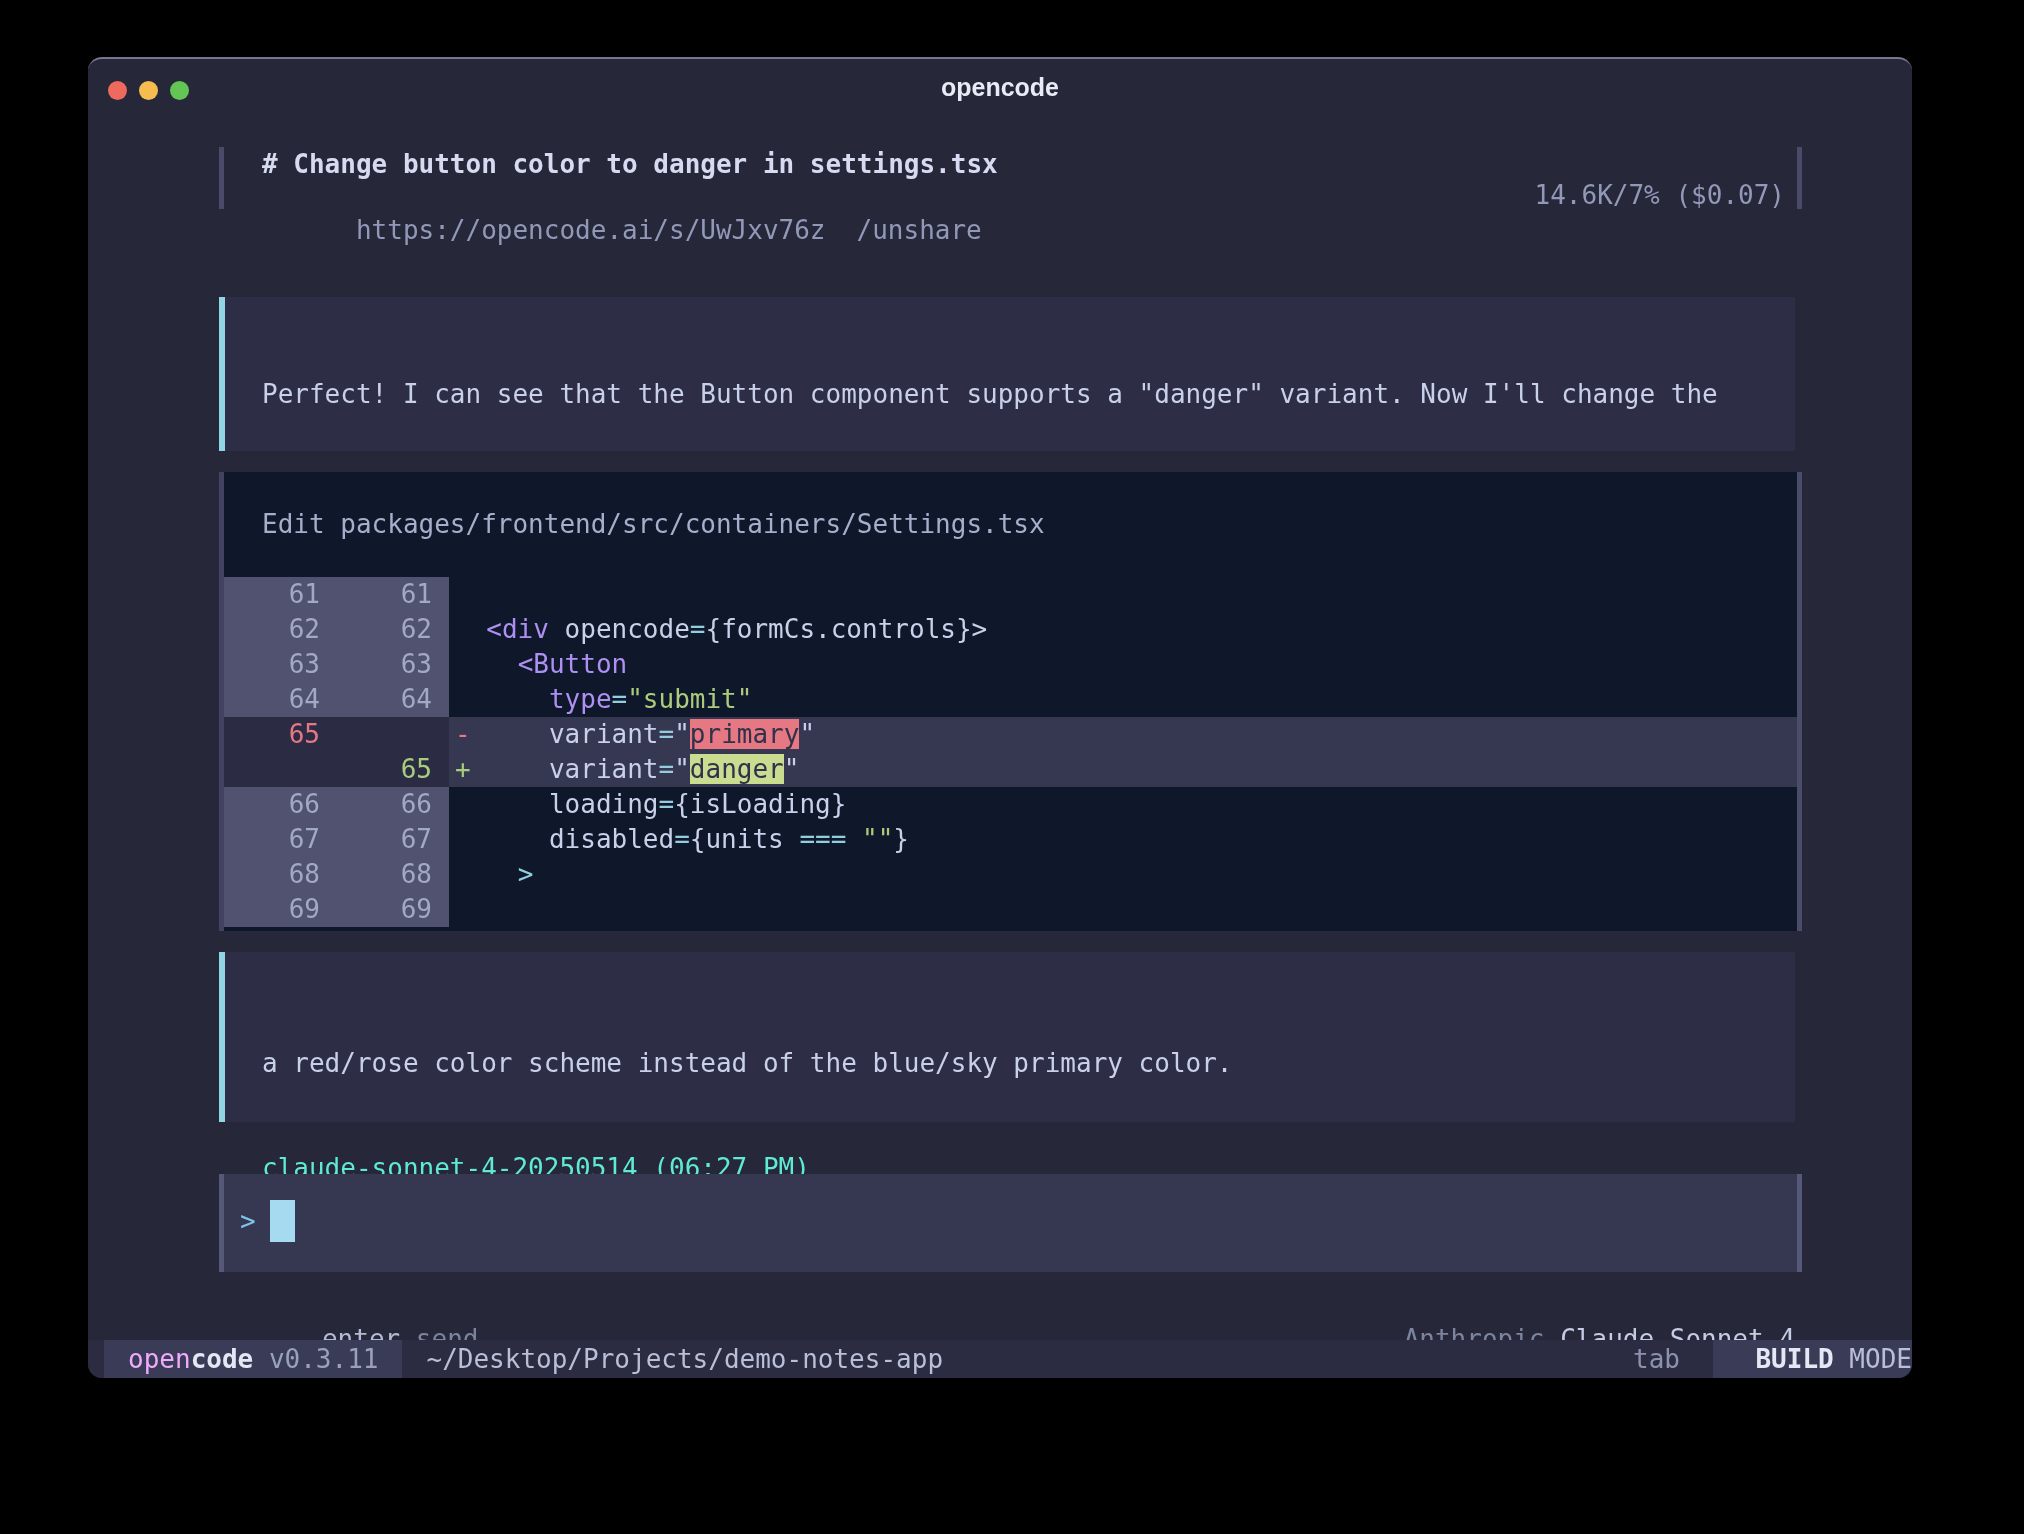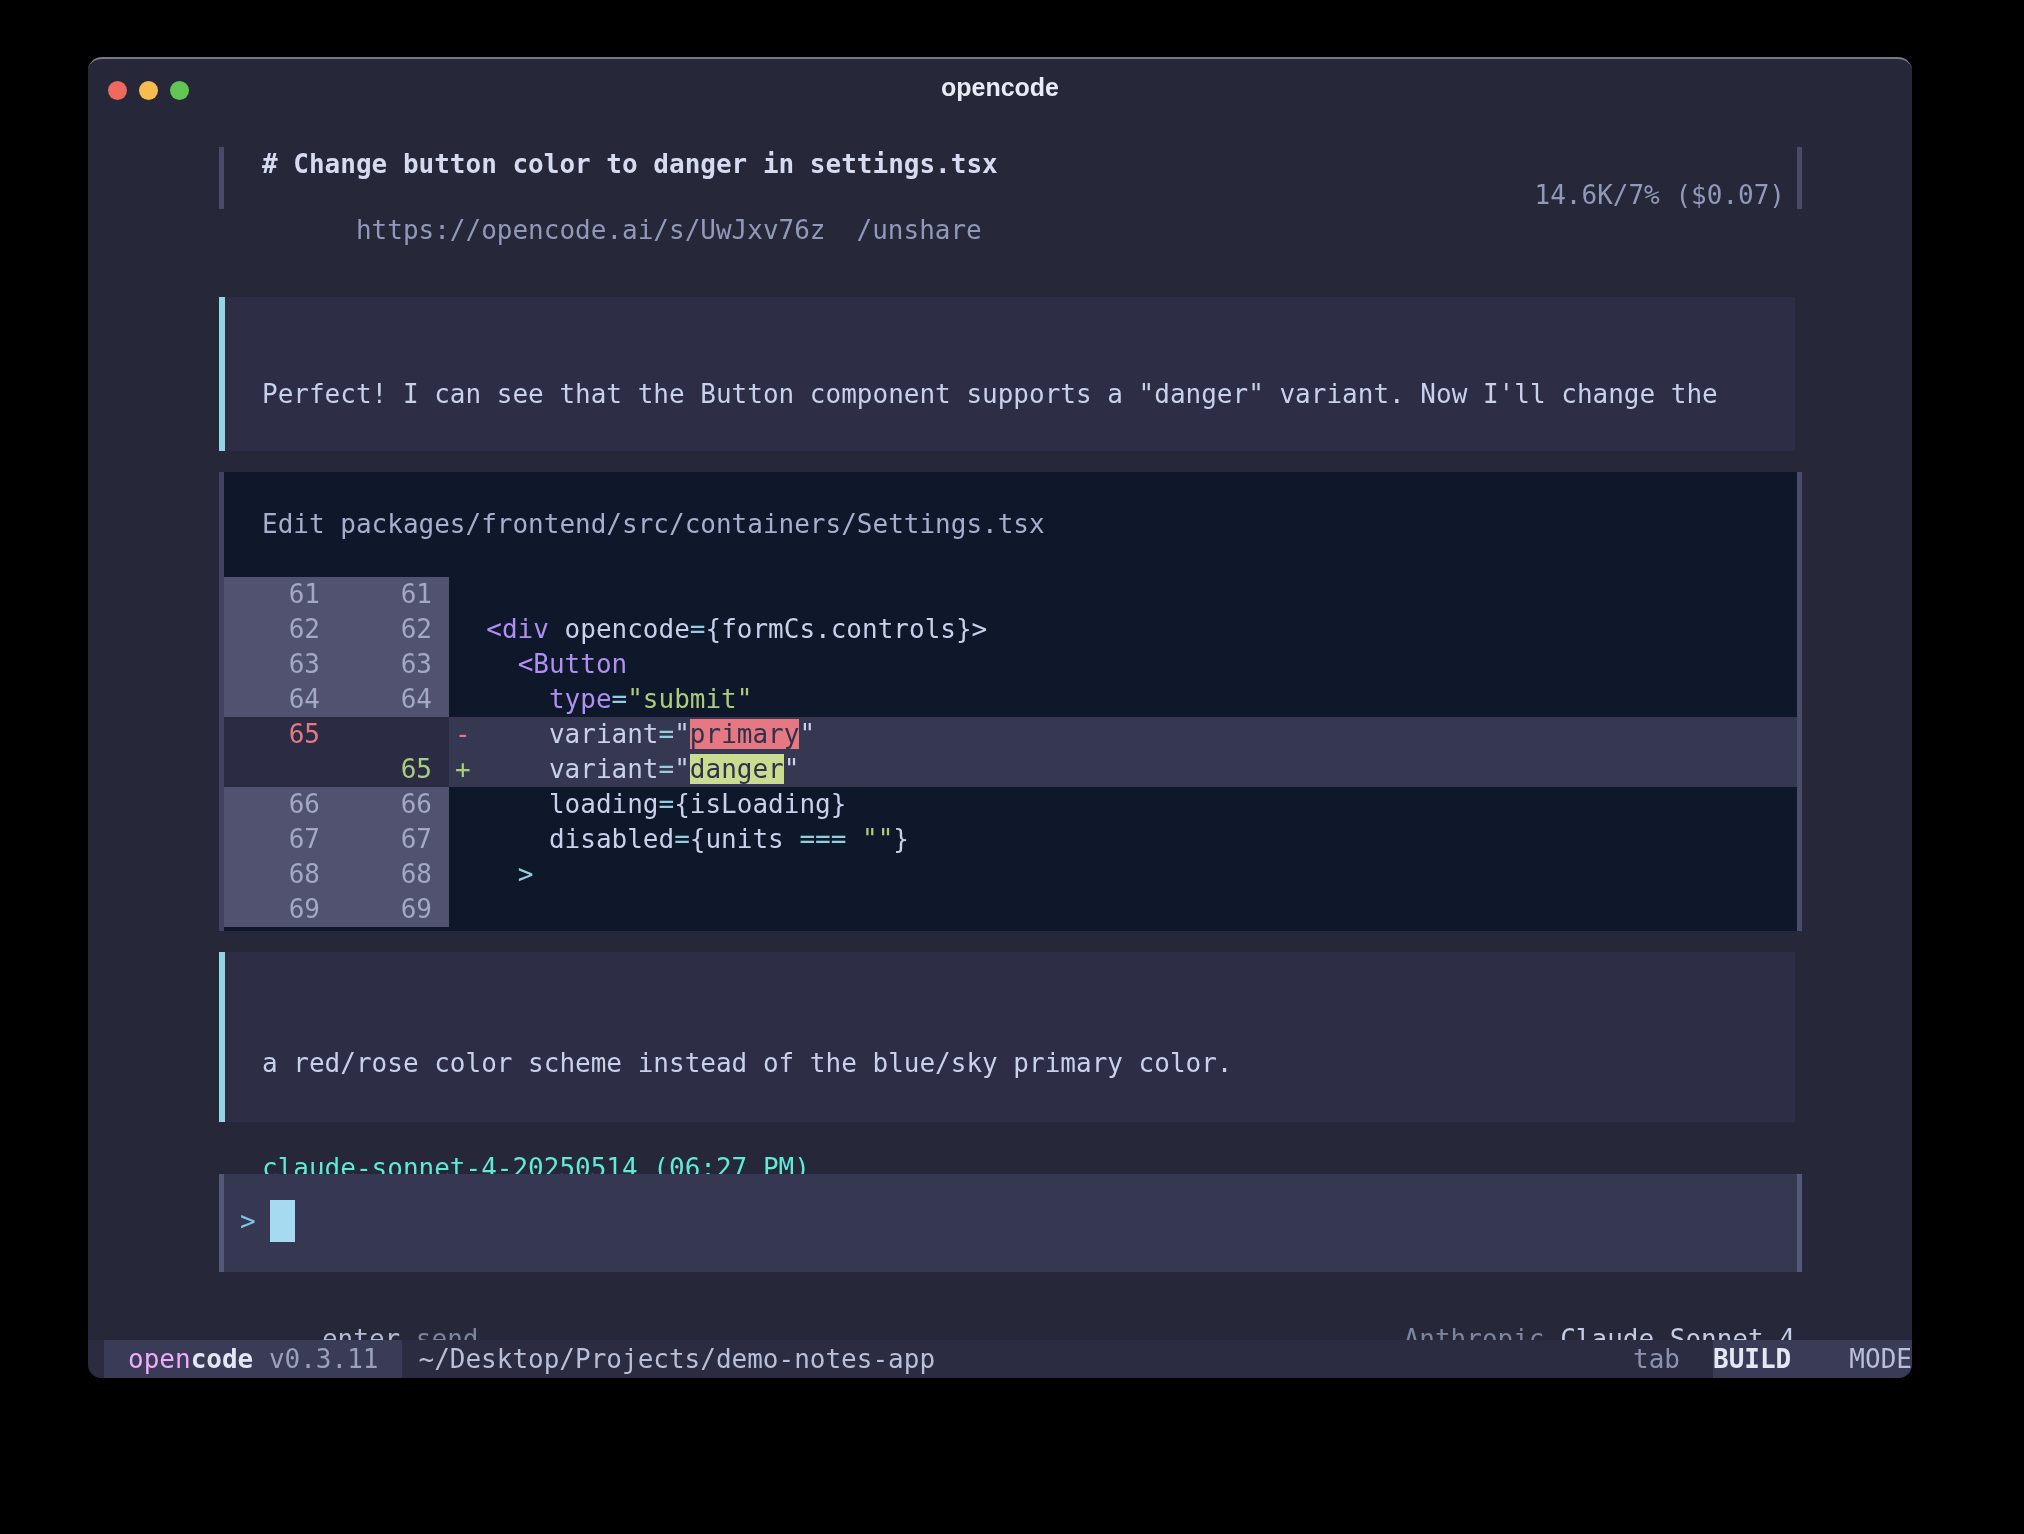--- a/index.html
+++ b/index.html
@@ -70,24 +70,24 @@
   .hint-right .prov{color:#7d84a0;}
   .hint-right .model{color:#c5cbe3;}
   
   .statusbar{position:absolute;left:0;bottom:0;width:100%;height:38px;background:#2b2c42;
     display:flex;align-items:center;}
   .sb-seg{background:#3a3b56;height:38px;display:flex;align-items:center;}
   .sb-app{margin-left:16px;padding:0 24px;white-space:pre;}
   .sb-app .open{color:#f0abfc;}
   .sb-app .codeb{color:#e4e8f4;font-weight:bold;}
   .sb-app .ver{color:#9aa1bd;}
-  .sb-cwd{margin-left:16px;color:#b9bfd8;white-space:pre;}
+  .sb-cwd{margin-left:24px;color:#b9bfd8;white-space:pre;}
   .sb-spacer{flex:1;}
   .sb-tab{color:#8c92ae;margin-right:33px;white-space:pre;}
-  .sb-mode{width:199px;flex:0 0 199px;justify-content:space-between;white-space:pre;}
+  .sb-mode{width:199px;flex:0 0 199px;justify-content:flex-end;white-space:pre;}
   .sb-mode .bold{color:#e4e8f4;font-weight:bold;}
   .sb-mode .rest{color:#b9bfd8;}
 </style>
 </head>
 <body>
 
 <div class="window">
 
   <div class="titlebar">
     <span class="light red"></span>

